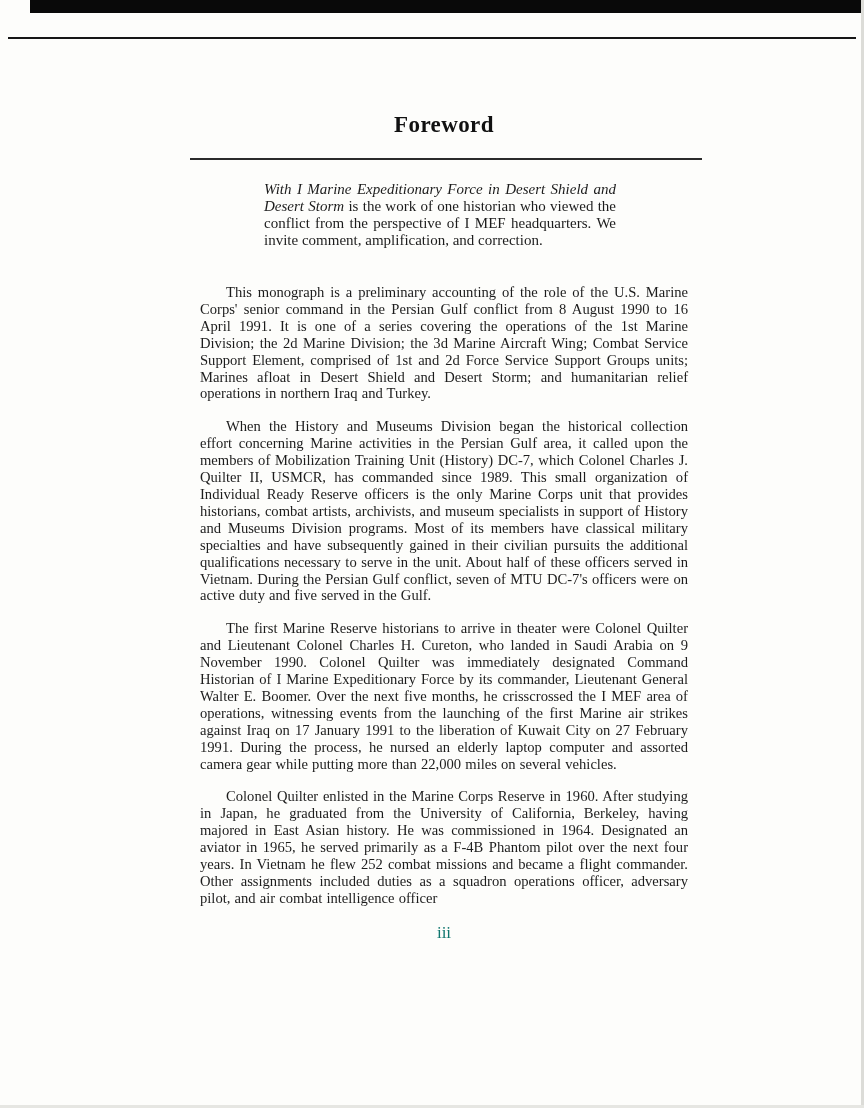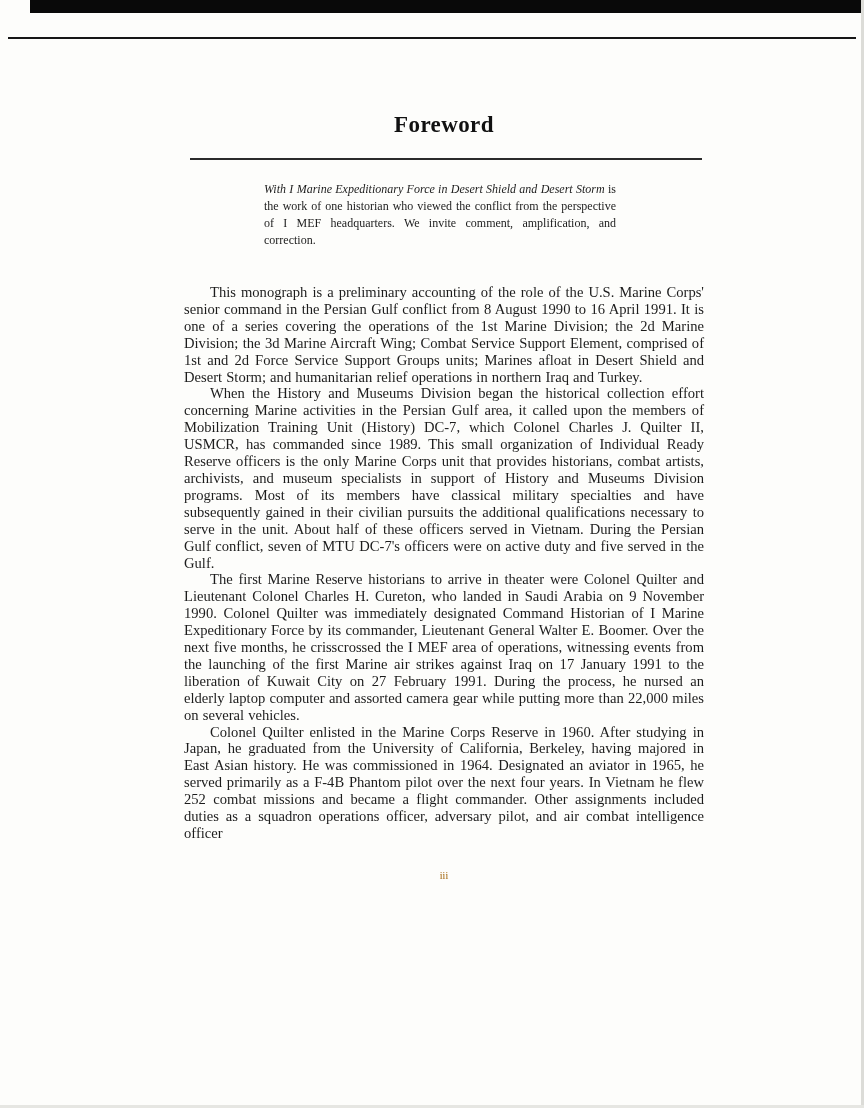--- a/index.html
+++ b/index.html
@@ -68,39 +68,39 @@
   hr.title-rule {
     border: none;
     border-top: 2px solid #2b2b2b;
     margin: 0 0 21px 6px;
     width: 512px;
   }
   blockquote.epigraph {
     margin: 0 0 35px 80px;
     width: 352px;
     text-align: justify;
-    font-size: 12px;
+    font-size: 15px;
     line-height: 17px;
   }
   blockquote.epigraph em {
     font-style: italic;
   }
   p.body {
-    margin: 0;
+    margin: 16px;
     text-align: justify;
     text-indent: 26px;
     font-size: 14.6px;
     line-height: 16.9px;
     word-spacing: 0.5px;
   }
   .page-number {
     text-align: center;
-    margin-top: 28px;
-    font-size: 10px;
-    color: #a16207;
+    margin-top: 16px;
+    font-size: 17px;
+    color: #0f766e;
   }
 </style>
 </head>
 <body>
 
 <div class="scan-bar-top"></div>
 <div class="scan-rule-top"></div>
 <div class="edge-right"></div>
 <div class="edge-bottom"></div>
 

